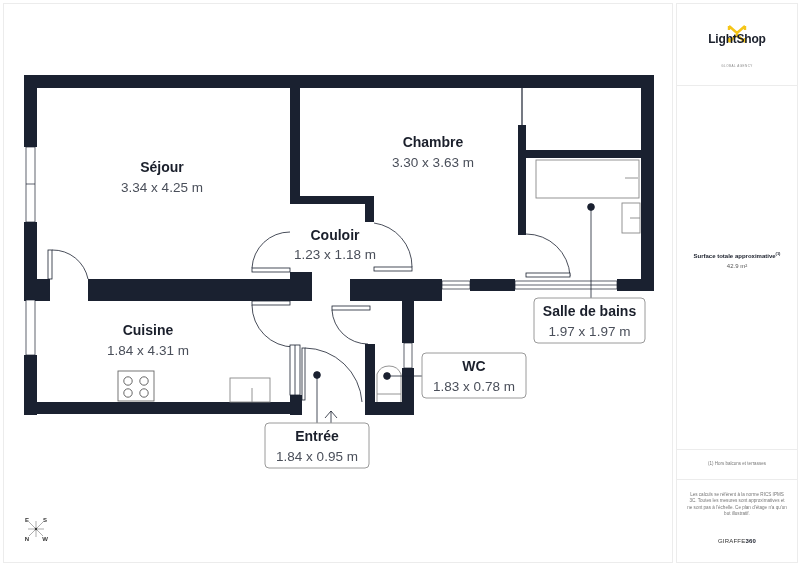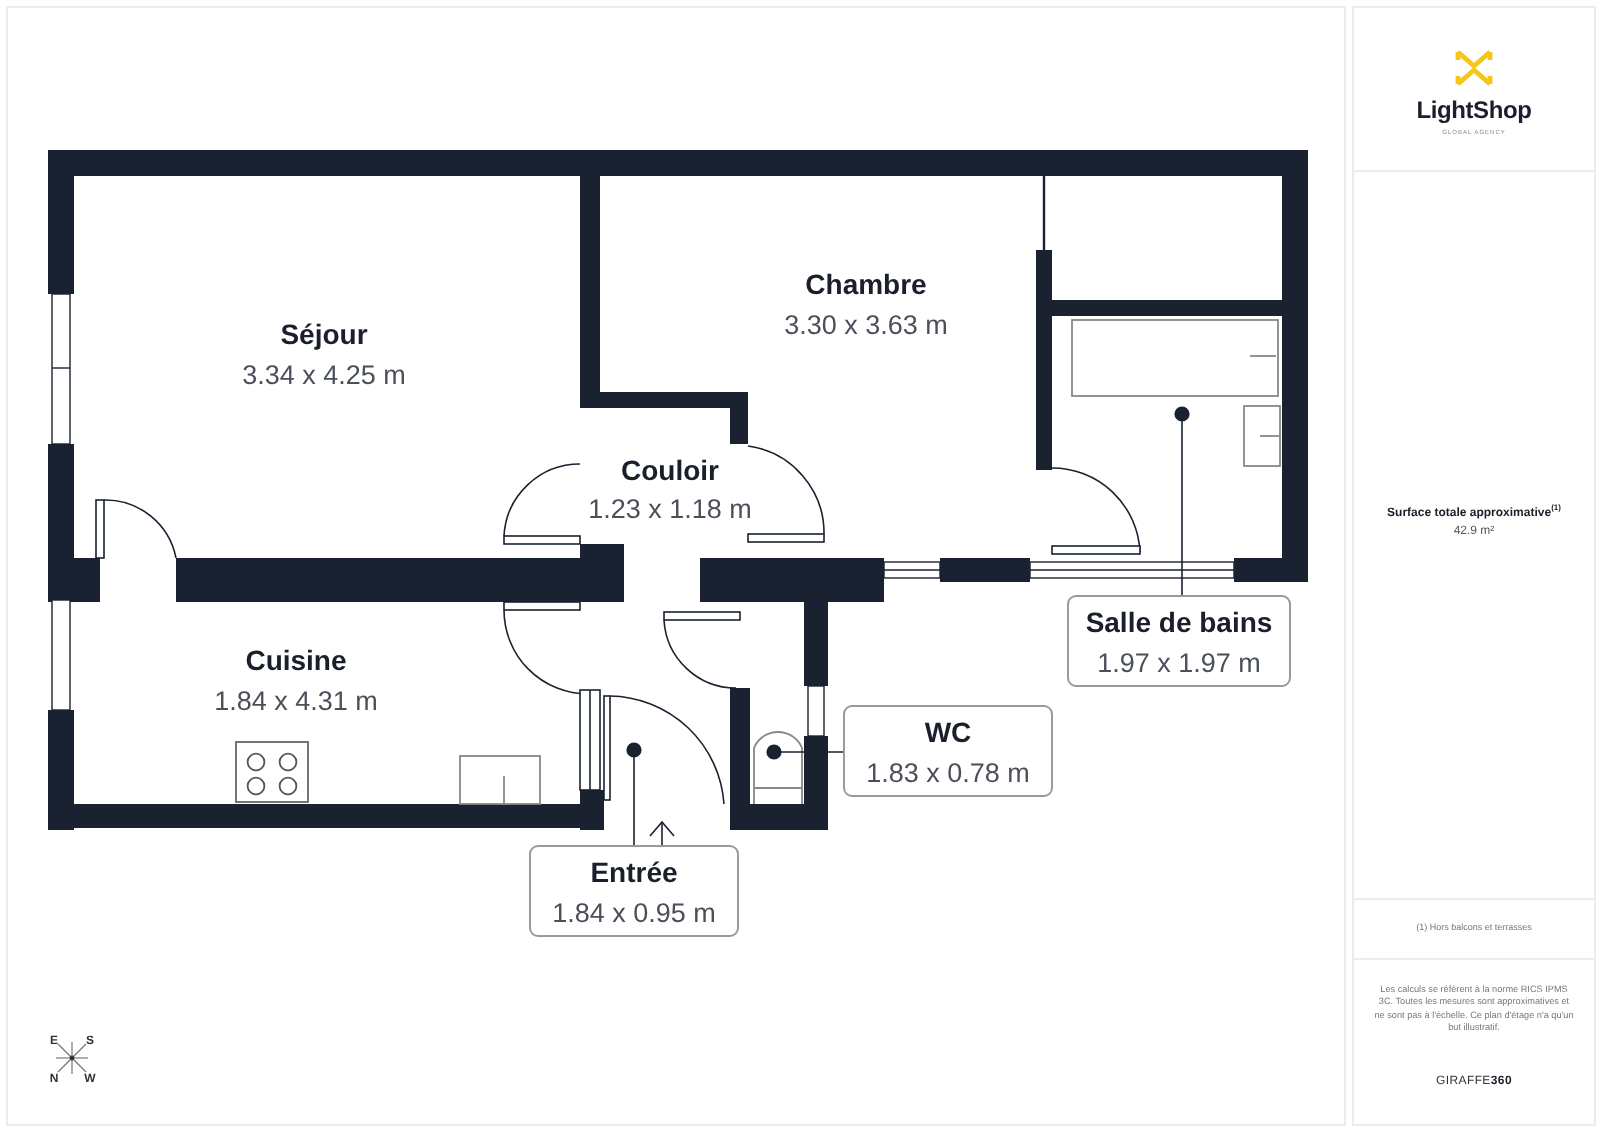--- a/index.html
+++ b/index.html
@@ -2,21 +2,21 @@
 <html><head>
 <meta charset="utf-8">
 <style>
   html, body { margin: 0; padding: 0; background: #ffffff; }
   body { width: 800px; height: 566px; position: relative; overflow: hidden; font-family: "Liberation Sans", sans-serif; }
   .plan-frame { position: absolute; left: 3px; top: 3px; width: 668px; height: 558px; border: 1px solid #ececec; background: #fff; }
   .side-panel { position: absolute; left: 676px; top: 3px; width: 120px; height: 558px; border: 1px solid #ececec; background: #fff; }
   .side-cell { position: absolute; left: 0; width: 120px; border-bottom: 1px solid #ececec; box-sizing: border-box; text-align: center; }
   .logo-cell { top: 0; height: 82px; }
   .logo-mark { position: absolute; left: 50px; top: 20px; }
-  .logo-text { position: absolute; left: 0; width: 120px; top: 44px; font-size: 12px; font-weight: bold; color: #1a1f2b; letter-spacing: -0.2px; }
+  .logo-text { position: absolute; left: 0; width: 120px; top: 28px; font-size: 12px; font-weight: bold; color: #1a1f2b; letter-spacing: -0.2px; }
   .logo-sub { position: absolute; left: 0; width: 120px; top: 60px; font-size: 3px; color: #888; letter-spacing: 0.5px; }
   .surface-cell { top: 82px; height: 364px; }
   .surface-title { position: absolute; left: 0; width: 120px; top: 165px; font-size: 6px; font-weight: bold; color: #1a1f2b; }
   .surface-title sup { font-size: 4px; }
   .surface-value { position: absolute; left: 0; width: 120px; top: 177px; font-size: 6px; color: #555; }
   .note-cell { top: 446px; height: 30px; }
   .note-text { position: absolute; left: 0; width: 120px; top: 11px; font-size: 4.5px; color: #777; }
   .disclaimer-cell { top: 476px; height: 82px; border-bottom: none; }
   .disclaimer-text { position: absolute; left: 10px; width: 100px; top: 12px; font-size: 4.6px; line-height: 6.4px; color: #777; }
   .brand-text { position: absolute; left: 0; width: 120px; top: 58px; font-size: 6px; color: #333; letter-spacing: 0.2px; }

